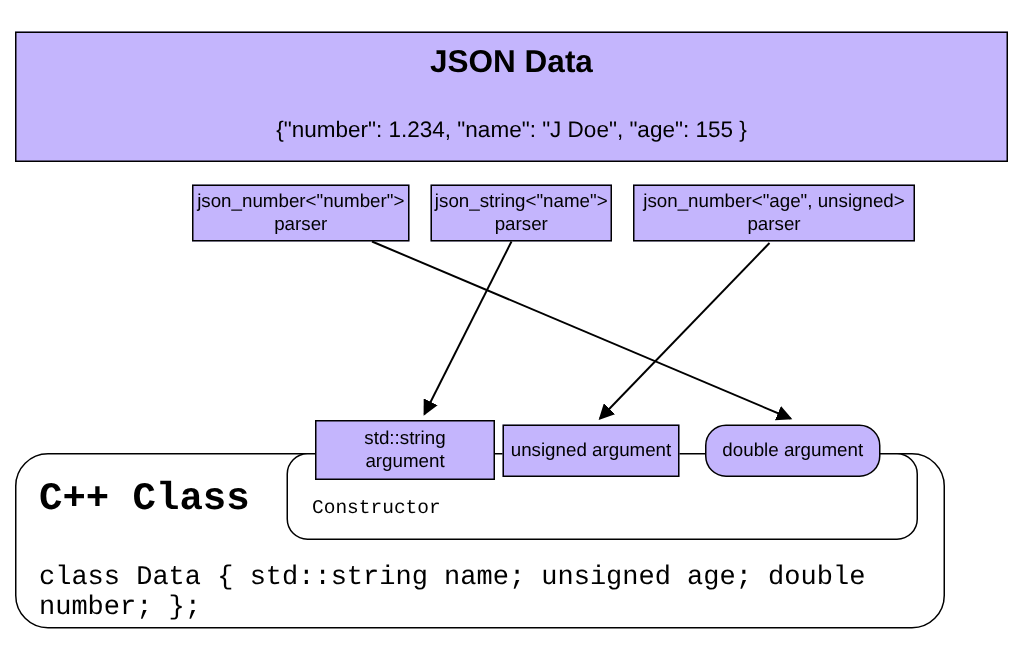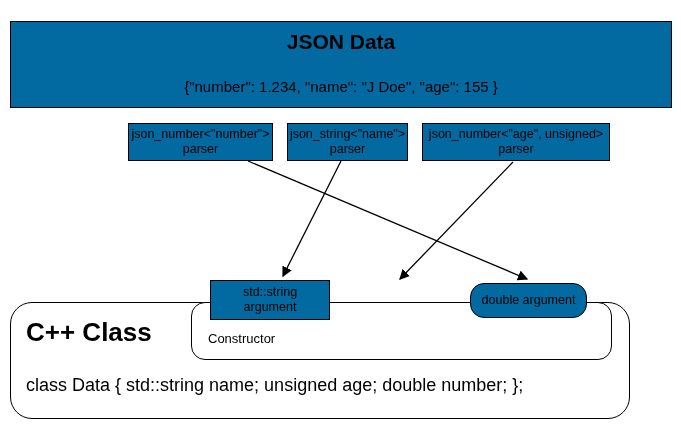--- a/index.html
+++ b/index.html
@@ -11,29 +11,30 @@
   }
   .canvas {
     position: relative;
     width: 681px;
     height: 431px;
     background: #ffffff;
     overflow: hidden;
   }
   .box {
     position: absolute;
-    background: #0369a1;
+    background: #c4b5fd;
     border: 1.5px solid #000000;
     box-sizing: border-box;
   }
   .rounded {
     position: absolute;
     background: #ffffff;
     border: 1.5px solid #000000;
     box-sizing: border-box;
+    font-family: Liberation Mono, monospace;
   }
   
   .json-box { left: 10px; top: 21px; width: 662px; height: 87px; }
   .json-title {
     position: absolute; left: 0; top: 8px; width: 100%;
     text-align: center; font-size: 21px; font-weight: bold;
   }
   .json-content {
     position: absolute; left: 0; top: 56px; width: 100%;
     text-align: center; font-size: 15px;
@@ -109,20 +110,23 @@
     <div class="cpp-code">class Data { std::string name; unsigned age; double number; };</div>
   </div>
 
   <div class="rounded ctor-box">
     <div class="ctor-label">Constructor</div>
   </div>
 
   <div class="box arg arg-string">
     <span class="arg-label">std::string argument</span>
   </div>
+  <div class="box arg arg-unsigned">
+    <span>unsigned argument</span>
+  </div>
   <div class="box arg arg-double">
     <span>double argument</span>
   </div>
 
   <svg class="arrows" viewBox="0 0 681 431">
     <defs>
       <marker id="arrowhead" markerWidth="9" markerHeight="8" refX="7" refY="4" orient="auto">
         <path d="M0,0 L8,4 L0,8 z" fill="#000000"></path>
       </marker>
     </defs>

